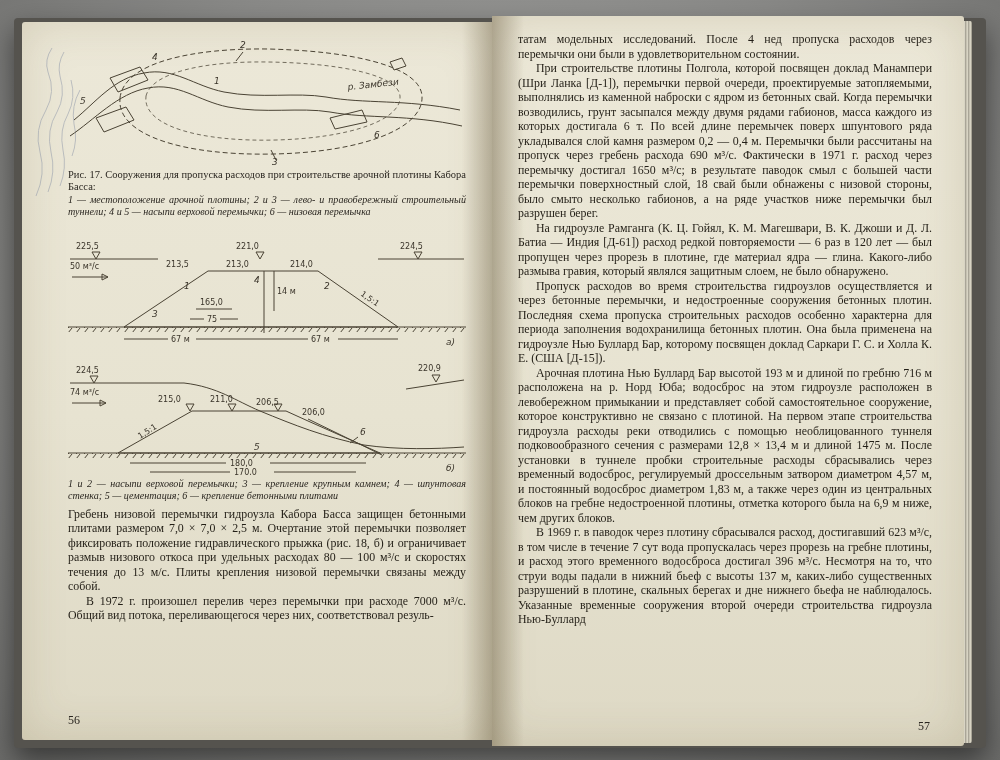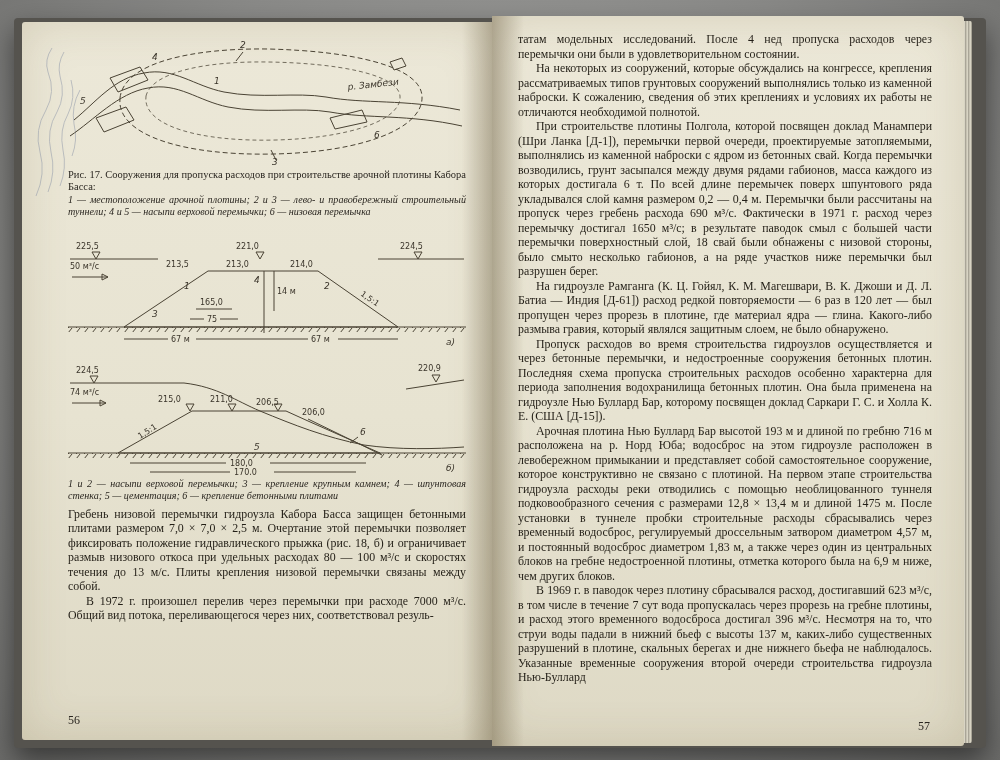--- a/index.html
+++ b/index.html
@@ -203,21 +203,20 @@
           <p>В 1972 г. произошел перелив через перемычки при расходе 7000 м³/с. Общий вид потока, переливающегося через них, соответствовал резуль-</p>
         </div>
       </div>
 
       <div class="pagenum pn-left">56</div>
     </div>
 
     <div class="page page-right">
       <div class="content-r body-text">
         <p class="noindent">татам модельных исследований. После 4 нед пропуска расходов через перемычки они были в удовлетворительном состоянии.</p>
-        <p>На некоторых из сооружений, которые обсуждались на конгрессе, крепления рассматриваемых типов грунтовых сооружений выполнялись только из каменной наброски. К сожалению, сведения об этих креплениях и условиях их работы не отличаются необходимой полнотой.</p>
         <p>При строительстве плотины Полгола, которой посвящен доклад Манампери (Шри Ланка [Д-1]), перемычки первой очереди, проектируемые затопляемыми, выполнялись из каменной наброски с ядром из бетонных свай. Когда перемычки возводились, грунт засыпался между двумя рядами габионов, масса каждого из которых достигала 6 т. По всей длине перемычек поверх шпунтового ряда укладывался слой камня размером 0,2 — 0,4 м. Перемычки были рассчитаны на пропуск через гребень расхода 690 м³/с. Фактически в 1971 г. расход через перемычку достигал 1650 м³/с; в результате паводок смыл с большей части перемычки поверхностный слой, 18 свай были обнажены с низовой стороны, было смыто несколько габионов, а на ряде участков ниже перемычки был разрушен берег.</p>
         <p>На гидроузле Рамганга (К. Ц. Гойял, К. М. Магешвари, В. К. Джоши и Д. Л. Батиа — Индия [Д-61]) расход редкой повторяемости — 6 раз в 120 лет — был пропущен через прорезь в плотине, где материал ядра — глина. Какого-либо размыва гравия, который являлся защитным слоем, не было обнаружено.</p>
         <p>Пропуск расходов во время строительства гидроузлов осуществляется и через бетонные перемычки, и недостроенные сооружения бетонных плотин. Последняя схема пропуска строительных расходов особенно характерна для периода заполнения водохранилища бетонных плотин. Она была применена на гидроузле Нью Буллард Бар, которому посвящен доклад Саркари Г. С. и Холла К. Е. (США [Д-15]).</p>
         <p>Арочная плотина Нью Буллард Бар высотой 193 м и длиной по гребню 716 м расположена на р. Норд Юба; водосброс на этом гидроузле расположен в левобережном примыкании и представляет собой самостоятельное сооружение, которое конструктивно не связано с плотиной. На первом этапе строительства гидроузла расходы реки отводились с помощью необлицованного туннеля подковообразного сечения с размерами 12,8 × 13,4 м и длиной 1475 м. После установки в туннеле пробки строительные расходы сбрасывались через временный водосброс, регулируемый дроссельным затвором диаметром 4,57 м, и постоянный водосброс диаметром 1,83 м, а также через один из центральных блоков на гребне недостроенной плотины, отметка которого была на 6,9 м ниже, чем других блоков.</p>
         <p>В 1969 г. в паводок через плотину сбрасывался расход, достигавший 623 м³/с, в том числе в течение 7 сут вода пропускалась через прорезь на гребне плотины, и расход этого временного водосброса достигал 396 м³/с. Несмотря на то, что струи воды падали в нижний бьеф с высоты 137 м, каких-либо существенных разрушений в плотине, скальных берегах и дне нижнего бьефа не наблюдалось. Указанные временные сооружения второй очереди строительства гидроузла Нью-Буллард</p>
       </div>
       <div class="pagenum pn-right">57</div>
     </div>
 
   </div>

